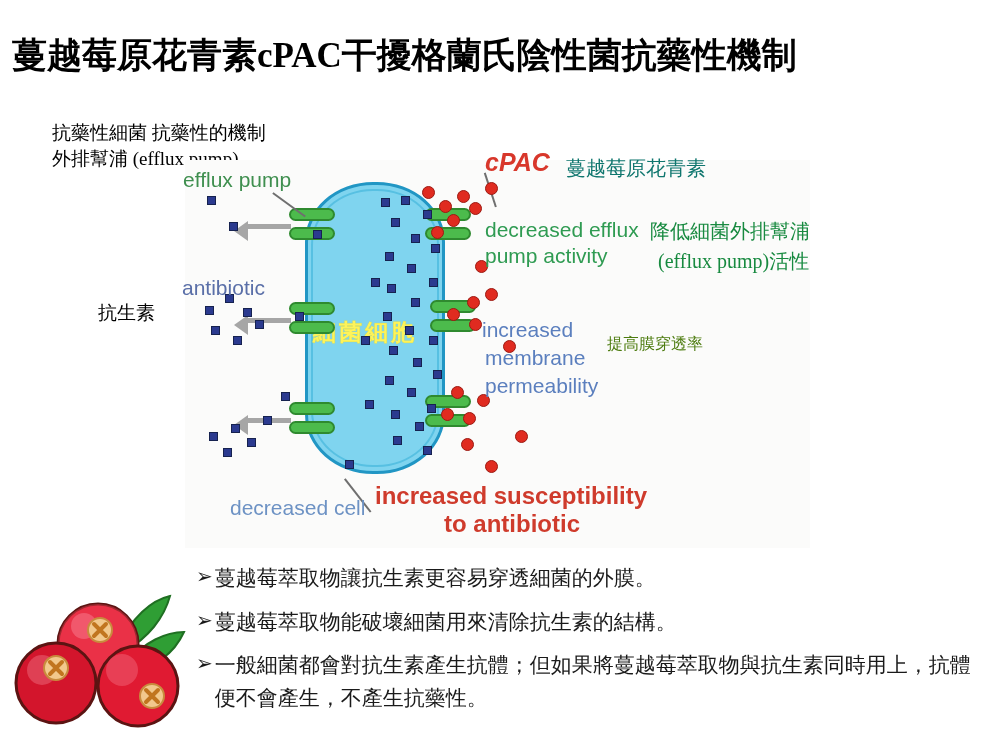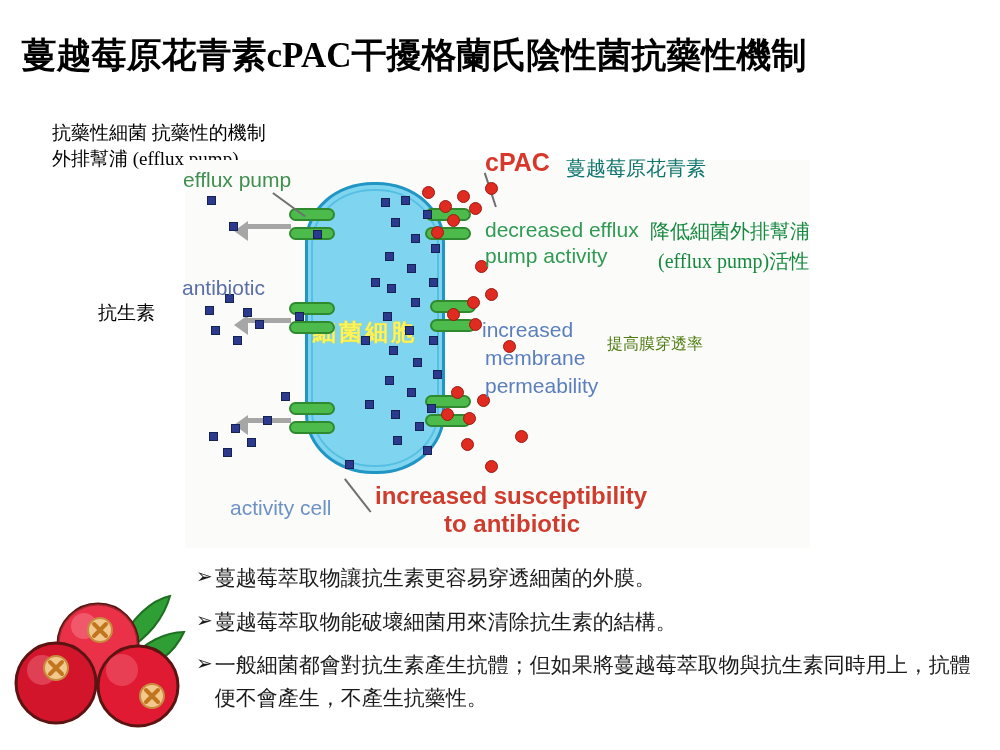--- a/index.html
+++ b/index.html
@@ -17,24 +17,24 @@
   .slide {
     position: relative;
     width: 1000px;
     height: 750px;
     background: #ffffff;
   }
 
   
   .title {
     position: absolute;
-    left: 0;
+    left: 12px;
     top: 32px;
     width: 828px;
-    text-align: center;
+    text-align: left;
     font-family: "Liberation Serif", "DejaVu Serif", serif;
     font-weight: bold;
     font-size: 35px;
     letter-spacing: 0px;
     color: #000000;
     white-space: nowrap;
   }
 
   
   .diagram {
@@ -153,20 +153,21 @@
     font-size: 21px;
   }
   .lbl-bacterial {
     color: #6d92c4;
     font-size: 21px;
   }
   .lbl-cpac {
     color: #d8372b;
     font-size: 25px;
     font-weight: bold;
+    font-style: italic;
   }
   .lbl-decreased {
     color: #2f9b52;
     font-size: 21px;
   }
   .lbl-increased-mem {
     color: #5b7fbe;
     font-size: 21px;
   }
   .lbl-suscept {
@@ -355,21 +356,21 @@
     <div class="pac" style="left:292px; top:234px;"></div>
     <div class="pac" style="left:276px; top:278px;"></div>
     <div class="pac" style="left:300px; top:300px;"></div>
     <div class="pac" style="left:318px; top:180px;"></div>
     <div class="pac" style="left:330px; top:270px;"></div>
 
     <div class="lbl lbl-efflux" style="left:-2px; top:8px;">efflux pump</div>
 
     <div class="lbl lbl-antibiotic" style="left:-3px; top:116px;">antibiotic</div>
 
-    <div class="lbl lbl-bacterial" style="left:45px; top:336px;">activity cell</div>
+    <div class="lbl lbl-bacterial" style="left:45px; top:336px;">decreased cell</div>
 
     <div class="lbl lbl-cpac" style="left:300px; top:-12px;">cPAC</div>
 
     <div class="lbl lbl-decreased" style="left:300px; top:58px;">decreased efflux</div>
     <div class="lbl lbl-decreased" style="left:300px; top:84px;">pump activity</div>
 
     <div class="lbl lbl-increased-mem" style="left:297px; top:158px;">increased</div>
     <div class="lbl lbl-increased-mem" style="left:300px; top:186px;">membrane</div>
     <div class="lbl lbl-increased-mem" style="left:300px; top:214px;">permeability</div>
 

